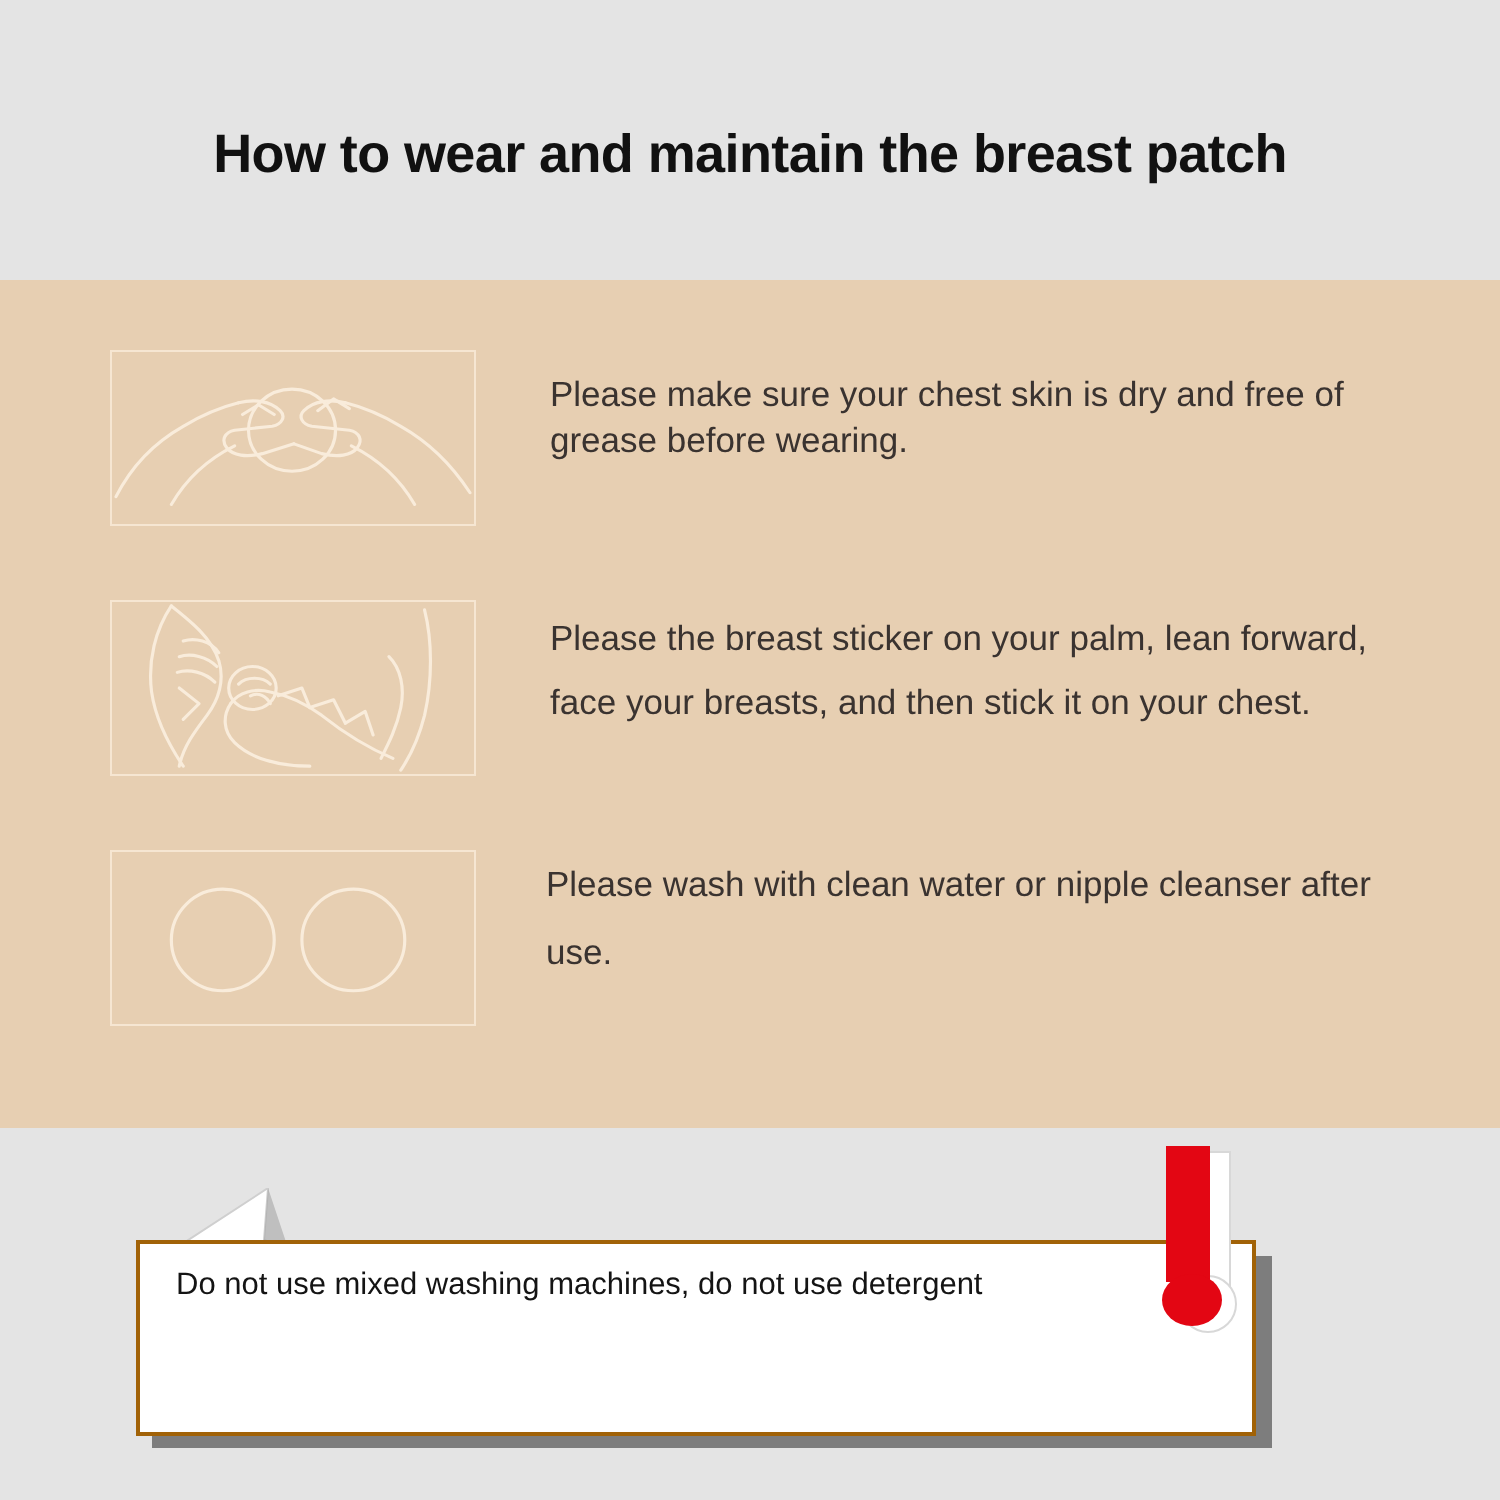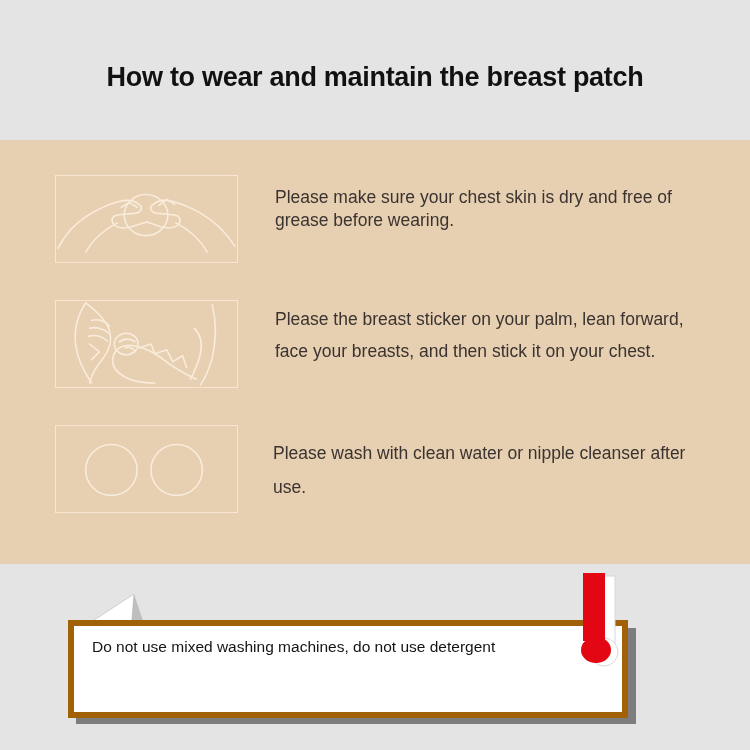--- a/index.html
+++ b/index.html
@@ -92,21 +92,21 @@
     flex: 1 1 auto;
     margin-left: 37px;
     padding-right: 30px;
     color: #3a3330;
     font-size: 17.5px;
     font-weight: 400;
     font-family: "Liberation Sans", sans-serif;
   }
   .step-text.tight { line-height: 1.32; margin-top: 11px; }
   .step-text.loose { line-height: 1.85; margin-top: 3px; }
-  .step-text.loose2 { line-height: 1.95; margin-top: 11px; margin-left: 35px; }
+  .step-text.loose2 { line-height: 1.95; margin-top: 0; margin-left: 35px; }
 
   
   .bottom-band {
     position: absolute;
     left: 0; top: 564px;
     width: 750px;
     height: 186px;
     background: #e4e4e4;
   }
 
@@ -118,21 +118,21 @@
     height: 96px;
     background: #7d7d7d;
   }
   .callout {
     position: absolute;
     left: 68px;
     top: 620px;
     width: 560px;
     height: 98px;
     background: #ffffff;
-    border: 6px solid #a16207;
+    border: 2px solid #a16207;
     box-sizing: border-box;
   }
   .callout-tail {
     position: absolute;
     left: 88px;
     top: 594px;
     width: 56px;
     height: 30px;
   }
   .callout-body {

